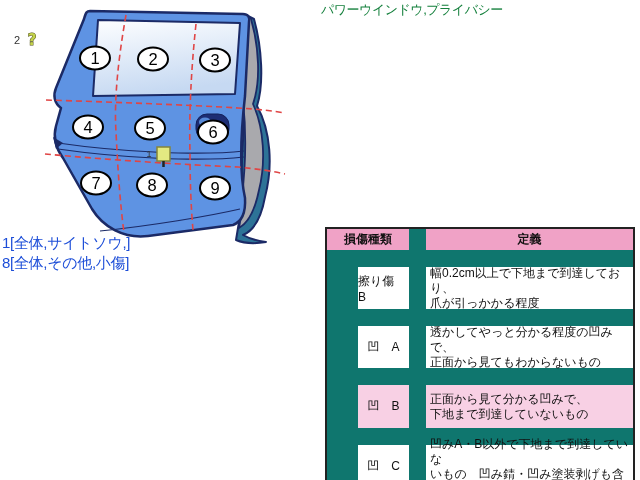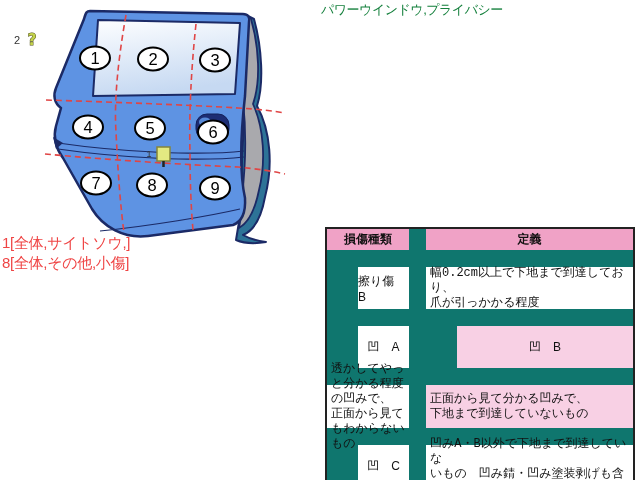--- a/index.html
+++ b/index.html
@@ -7,35 +7,35 @@
     width:640px;height:480px;position:relative;background:#ffffff;overflow:hidden;
     font-family:"Liberation Sans","DejaVu Sans",sans-serif;color:#000;
   }
   .door-svg{position:absolute;left:0;top:0;width:640px;height:480px;}
   .header-note{
     position:absolute;left:321px;top:1px;font-size:13px;letter-spacing:-0.5px;color:#15803d;
     white-space:nowrap;
   }
   .mini-legend{position:absolute;left:14px;top:31px;display:flex;align-items:center;gap:5px;}
   .mini-legend .num{font-size:11px;color:#333;}
-  .notes{position:absolute;left:2px;top:233px;font-size:15px;line-height:20px;letter-spacing:-0.3px;color:#ef4444;}
+  .notes{position:absolute;left:2px;top:233px;font-size:15px;line-height:20px;letter-spacing:-0.3px;color:#1d4ed8;}
   .damage-table{
     position:absolute;left:325px;top:227px;width:306px;
     display:grid;grid-template-columns:82px 1fr;
     grid-template-rows:21px 42px 42px 43px 43px 44px;
     gap:17px;background:#0f766e;border:2px solid #222;
   }
   .tcell{background:#fff;font-size:12px;color:#111;}
   .tcell.th{
     background:#f0a2c6;font-weight:bold;display:flex;align-items:center;justify-content:center;
   }
   .tcell.type{display:flex;align-items:center;justify-content:center;margin-left:31px;}
   .tcell.def{
     display:flex;flex-direction:column;justify-content:center;
-    padding:16px 4px;line-height:15px;white-space:pre-line;font-family:Liberation Mono, monospace;
+    padding:16px 4px;line-height:15px;white-space:pre-line;
   }
   .tcell.pink{background:#f8d0e4;}
 </style>
 </head>
 <body>
 
 <svg class="door-svg" viewBox="0 0 640 480">
   <defs>
     <linearGradient id="winGrad" x1="0" y1="0" x2="0.25" y2="1">
       <stop offset="0" stop-color="#fdfeff"></stop>
@@ -130,23 +130,23 @@
 <div class="damage-table">
   <div class="tcell th">損傷種類</div>
   <div class="tcell th">定義</div>
 
   <div class="tcell type">擦り傷　B</div>
   <div class="tcell def">幅0.2cm以上で下地まで到達しており、
 爪が引っかかる程度</div>
 
 
   <div class="tcell type">凹　A</div>
-  <div class="tcell type pink">凹　B</div>
-
   <div class="tcell def">透かしてやっと分かる程度の凹みで、
 正面から見てもわからないもの</div>
+
+  <div class="tcell type pink">凹　B</div>
   <div class="tcell def pink">正面から見て分かる凹みで、
 下地まで到達していないもの</div>
 
   <div class="tcell type">凹　C</div>
   <div class="tcell def">凹みA・B以外で下地まで到達していな
 いもの　凹み錆・凹み塗装剥げも含む</div>
 </div>
 
 </body></html>

